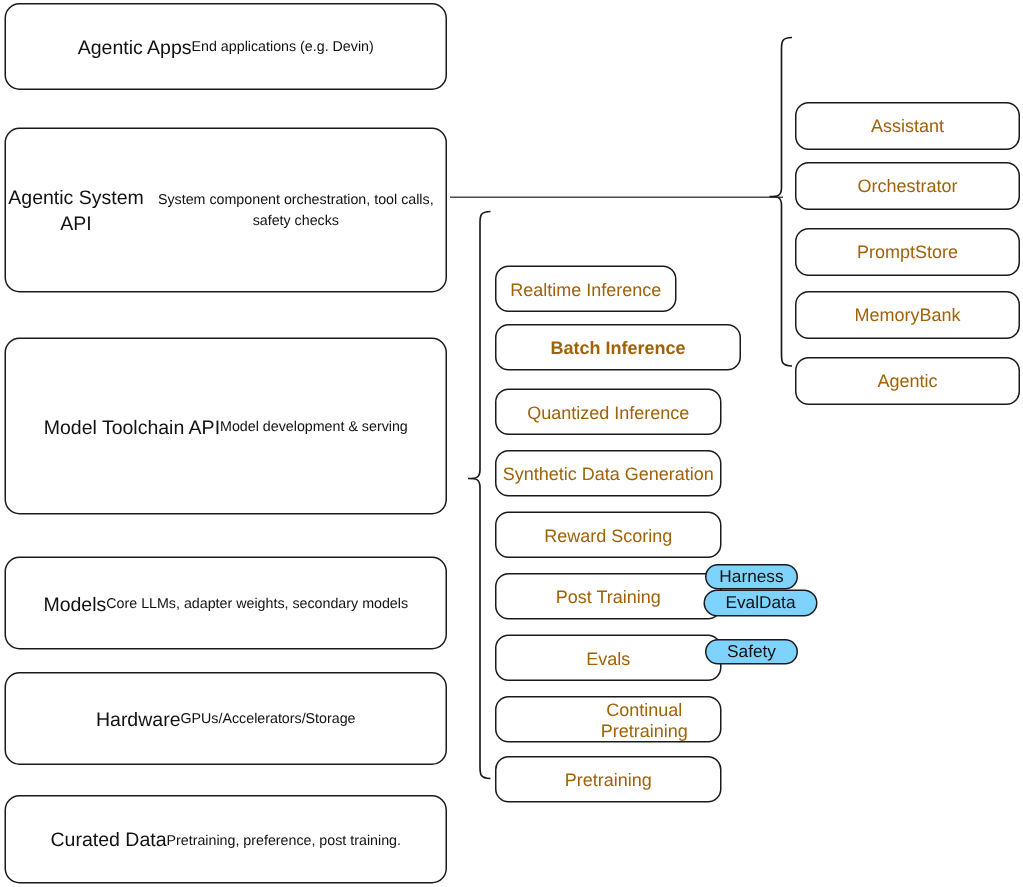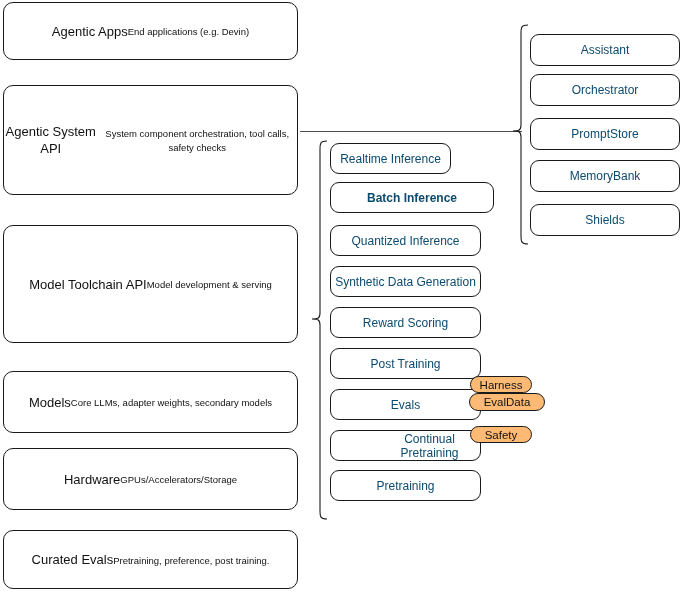--- a/index.html
+++ b/index.html
@@ -42,28 +42,29 @@
     position: absolute;
     box-sizing: border-box;
     border: 1px solid #1a1a1a;
     border-radius: 9px;
     background: #ffffff;
     display: flex;
     align-items: center;
     justify-content: center;
     text-align: center;
     font-size: 12px;
-    color: #0c4a6e;
+    color: #a16207;
+    margin-top: 34px;
   }
   .pill {
     position: absolute;
     box-sizing: border-box;
     border: 1px solid #1a1a1a;
     border-radius: 11px;
-    background: #fdba74;
+    background: #7dd3fc;
     display: flex;
     align-items: center;
     justify-content: center;
     text-align: center;
     font-size: 11.5px;
     color: #111111;
     z-index: 20;
   }
   .connector {
     position: absolute;
@@ -106,21 +107,21 @@
     <div class="title">Models</div>
     <div class="subtitle">Core LLMs, adapter weights, secondary models</div>
   </div>
 
   <div class="box" style="left:3px; top:448px; width:295px; height:62px;">
     <div class="title">Hardware</div>
     <div class="subtitle">GPUs/Accelerators/Storage</div>
   </div>
 
   <div class="box" style="left:3px; top:530px; width:295px; height:59px;">
-    <div class="title">Curated Evals</div>
+    <div class="title">Curated Data</div>
     <div class="subtitle">Pretraining, preference, post training.</div>
   </div>
 
   <div class="connector" style="left:300px; top:131px; width:222px;"></div>
 
   <svg class="brace" style="left:508px; top:22px; width:22px; height:225px;" viewBox="0 0 22 225">
     <path d="M20 3 C13 3, 13 6, 13 11 L13 103 C13 109, 10 109, 5 109 C10 109, 13 109, 13 115 L13 214 C13 219, 13 222, 20 222"></path>
   </svg>
 
   <div class="stack-box" style="left:530px; top:34px; width:150px; height:32px;">
@@ -129,21 +130,21 @@
   <div class="stack-box" style="left:530px; top:74px; width:150px; height:32px;">
     <span>Orchestrator</span>
   </div>
   <div class="stack-box" style="left:530px; top:118px; width:150px; height:32px;">
     <span>PromptStore</span>
   </div>
   <div class="stack-box" style="left:530px; top:160px; width:150px; height:32px;">
     <span>MemoryBank</span>
   </div>
   <div class="stack-box" style="left:530px; top:204px; width:150px; height:32px;">
-    <span>Shields</span>
+    <span>Agentic</span>
   </div>
 
   <svg class="brace" style="left:307px; top:138px; width:22px; height:384px;" viewBox="0 0 22 384">
     <path d="M20 3 C13 3, 13 6, 13 11 L13 175 C13 181, 10 181, 5 181 C10 181, 13 181, 13 187 L13 373 C13 378, 13 381, 20 381"></path>
   </svg>
 
   <div class="stack-box" style="left:330px; top:143px; width:121px; height:31px;">
     <span>Realtime Inference</span>
   </div>
   <div class="stack-box" style="left:330px; top:182px; width:164px; height:31px;font-weight:bold;">

